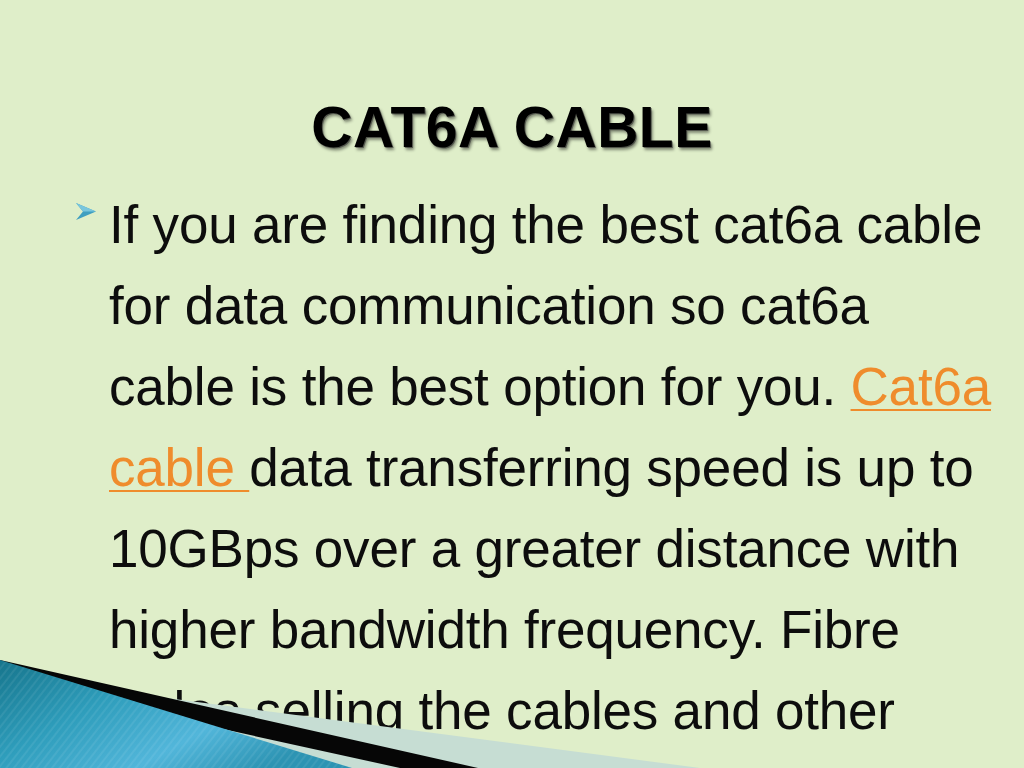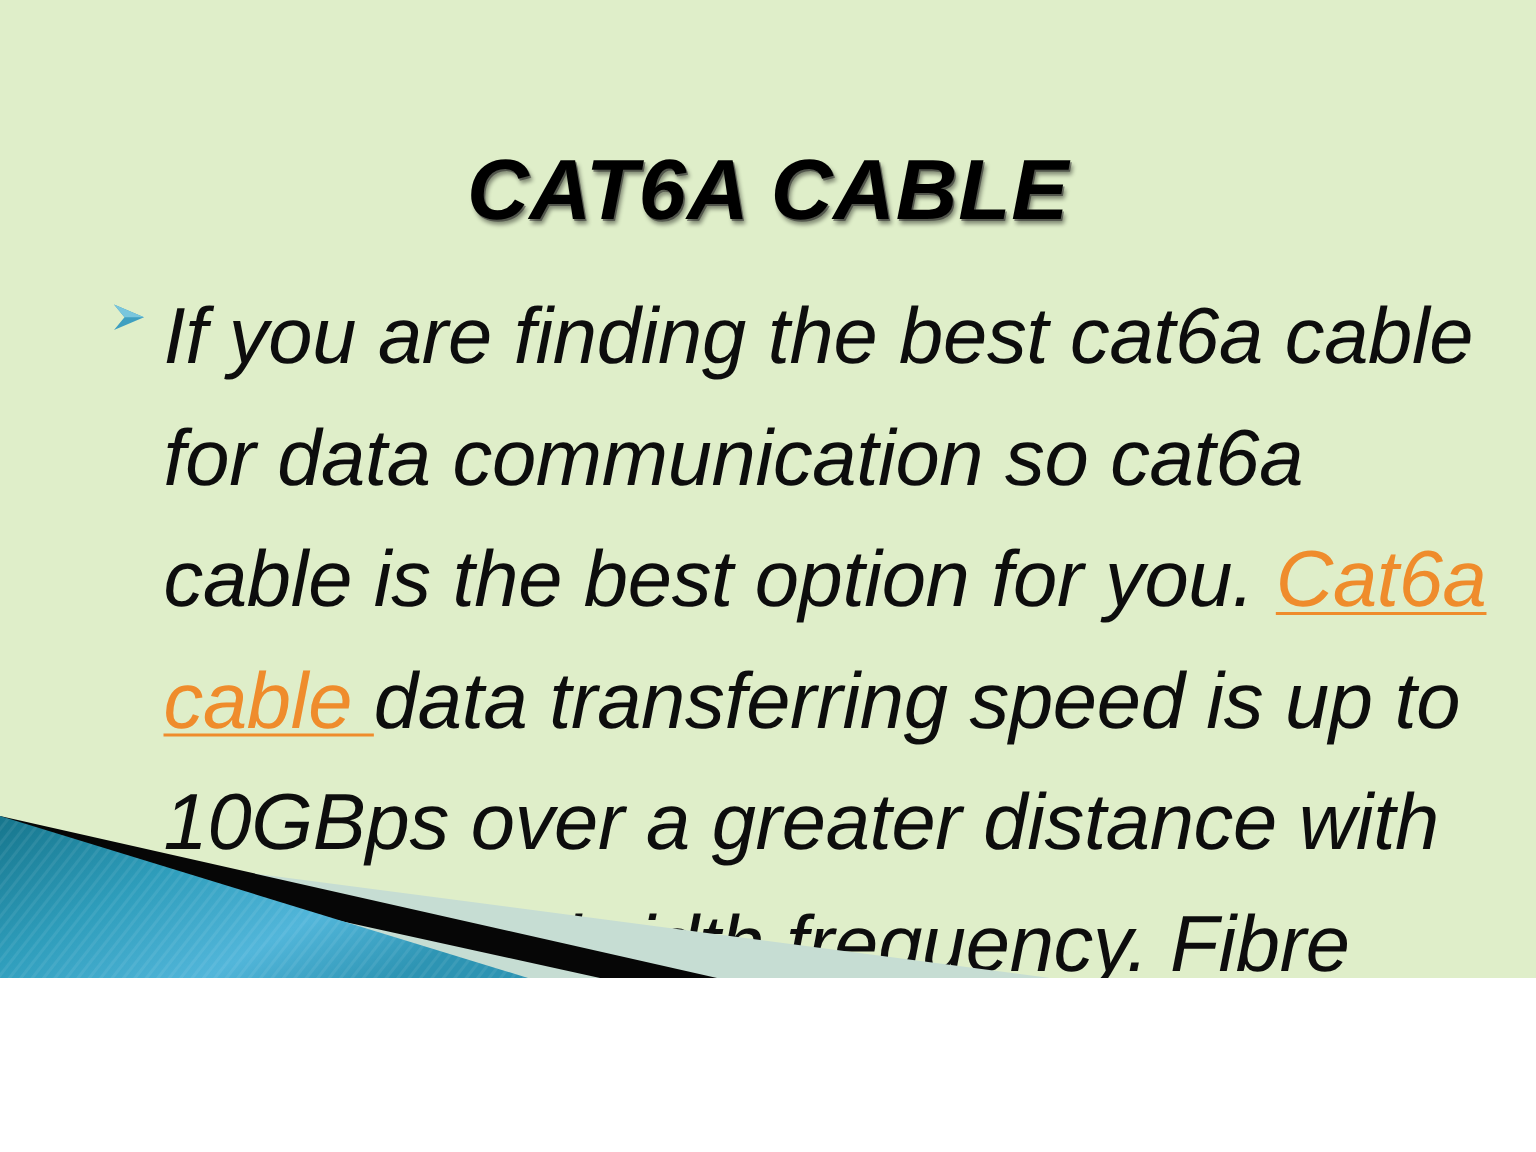--- a/index.html
+++ b/index.html
@@ -9,24 +9,23 @@
   body {
     width: 1024px;
     height: 768px;
     overflow: hidden;
     font-family: "Liberation Sans", sans-serif;
   }
 
   #slide {
     position: relative;
     width: 1024px;
-    height: 652px;
+    height: 768px;
     background: #dfeec9;
     overflow: hidden;
-    font-style: italic;
   }
 
   
   #title-block {
     position: absolute;
     left: 0;
     top: 58px;
     width: 1024px;
     text-align: center;
     z-index: 5;

